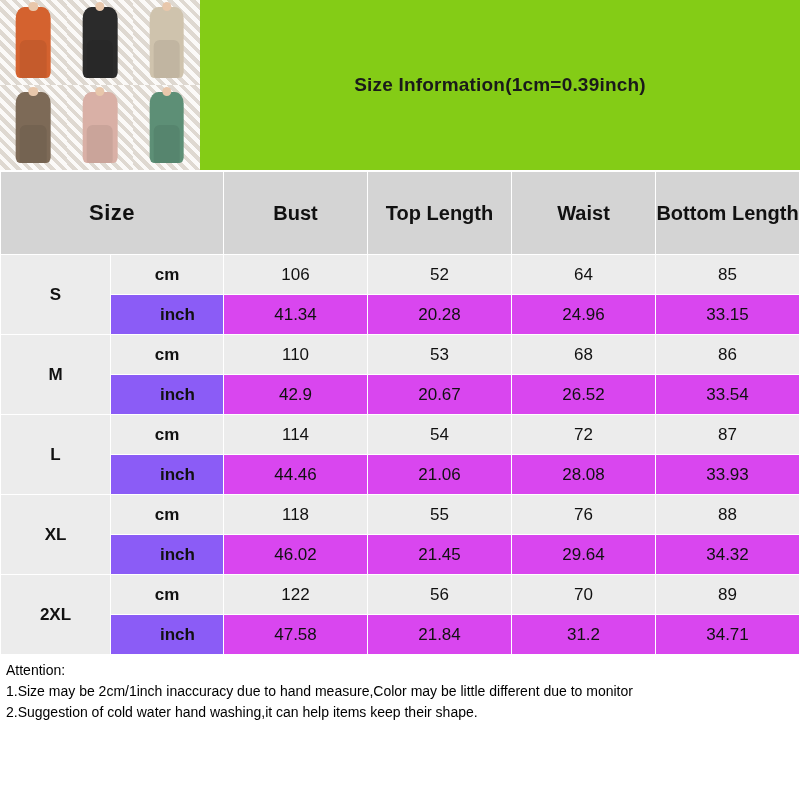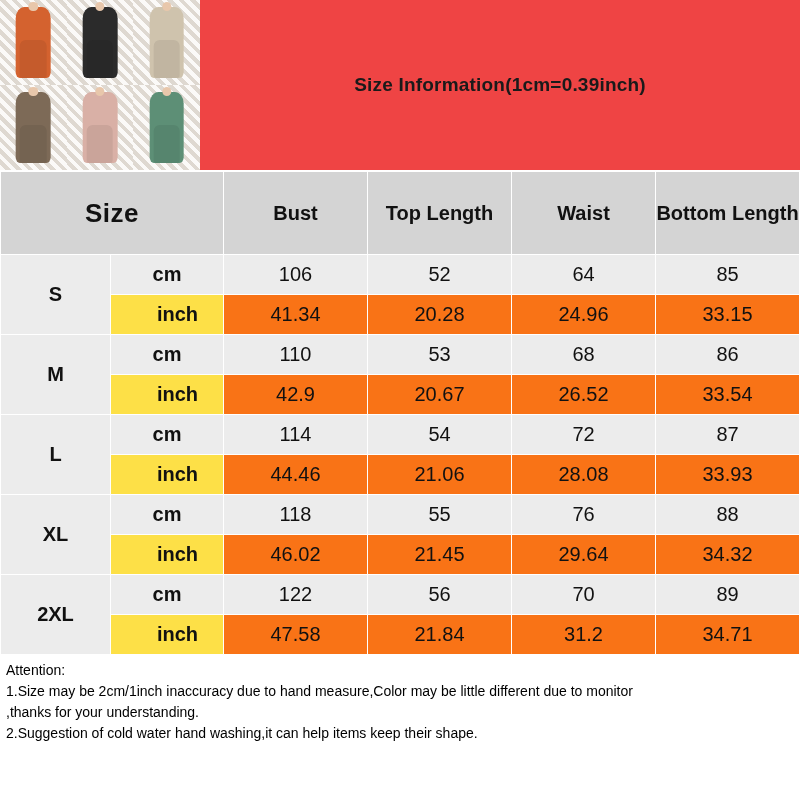--- a/index.html
+++ b/index.html
@@ -80,77 +80,77 @@
     height: 11%;
     border-radius: 50%;
     background: #e8c7ab;
   }
 
   .header-title-wrap {
     flex: 1;
     display: flex;
     align-items: center;
     justify-content: center;
-    background: #ef4444;
+    background: #84cc16;
   }
   .header-title {
     font-size: 19px;
     font-weight: bold;
     color: #1a1a1a;
     letter-spacing: .2px;
     text-align: center;
   }
 
   
   .table {
     width: 800px;
     border-collapse: collapse;
     table-layout: fixed;
   }
   .table td, .table th {
     border: 1px solid #ffffff;
     text-align: center;
     vertical-align: middle;
-    font-size: 20px;
+    font-size: 17px;
     color: #111111;
     padding: 0;
   }
   .col-size    { width: 110px; }
   .col-unit    { width: 113px; }
   .col-data    { width: 144px; }
 
   .head-row th {
     height: 82px;
     background: #d4d4d4;
     font-weight: bold;
   }
   .head-row th.size-head {
-    font-size: 26px;
+    font-size: 22px;
     background: #d4d4d4;
     letter-spacing: .5px;
     margin-left: 8px;
   }
   .head-row th.metric-head {
     font-size: 20px;
     background: #d4d4d4;
   }
 
   .size-cell {
     background: #c6c6c6;
     font-weight: bold;
     font-size: 16px;
   }
   .unit-cell {
     font-weight: bold;
     font-size: 14px;
   }
   .row-a td { background: #ececec; height: 39px; }
-  .row-b td { background: #f97316; height: 39px; }
+  .row-b td { background: #d946ef; height: 39px; }
   .row-a td.unit-cell { background: #ececec; }
-  .row-b td.unit-cell { background: #fde047; padding-left: 21px; }
+  .row-b td.unit-cell { background: #8b5cf6; padding-left: 21px; }
 
   
   .attention {
     flex: 1;
     background: #ffffff;
     padding: 6px 6px 0 6px;
     box-sizing: border-box;
   }
   .attention p {
     margin: 0 0 1px 0;
@@ -298,17 +298,16 @@
         <td>21.84</td>
         <td>31.2</td>
         <td>34.71</td>
       </tr>
     </tbody>
   </table>
 
   <div class="attention">
     <p>Attention:</p>
     <p>1.Size may be 2cm/1inch inaccuracy due to hand measure,Color may be little different due to monitor</p>
-    <p>,thanks for your understanding.</p>
     <p>2.Suggestion of cold water hand washing,it can help items keep their shape.</p>
   </div>
 
 </div>
 
 </body></html>

